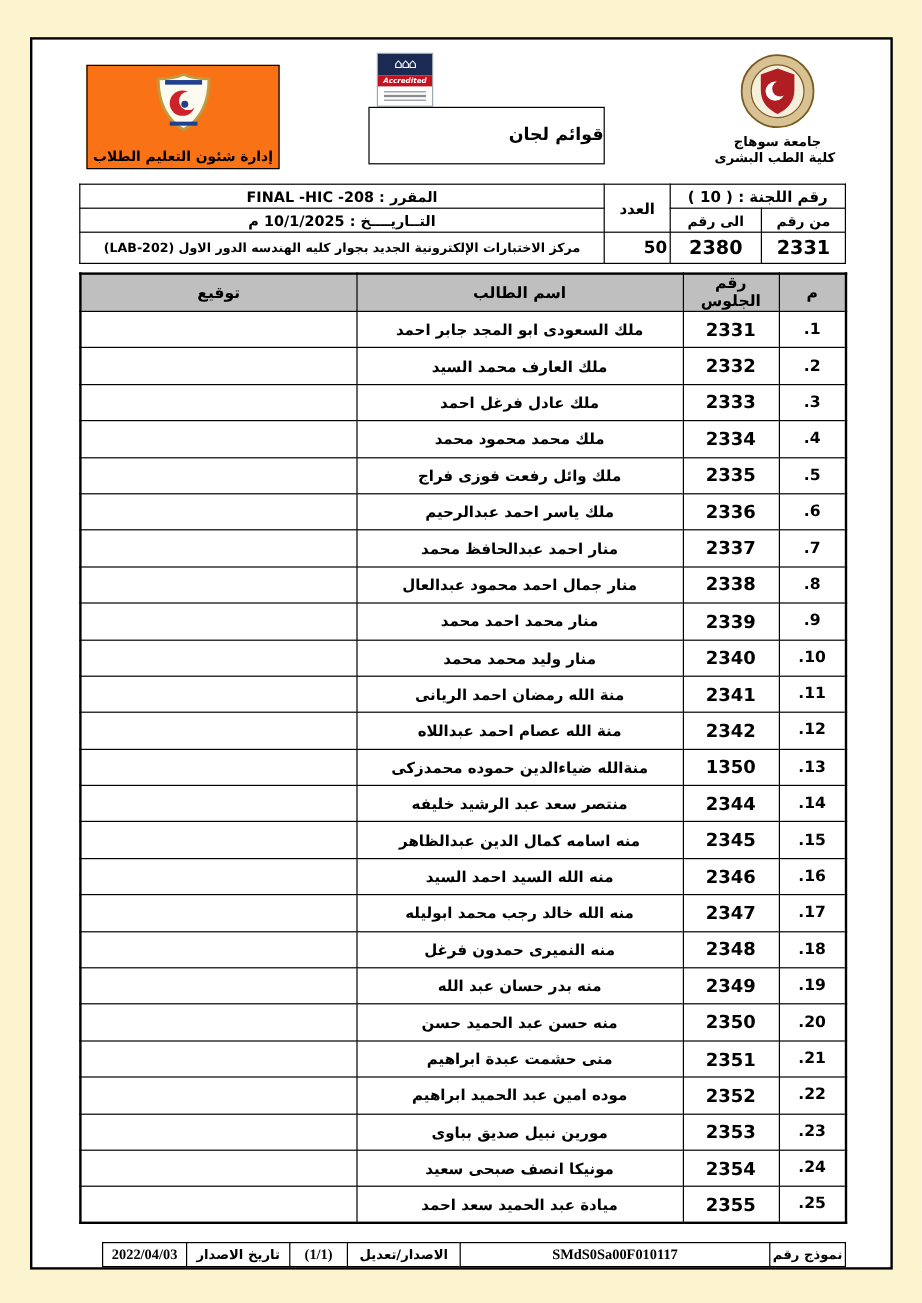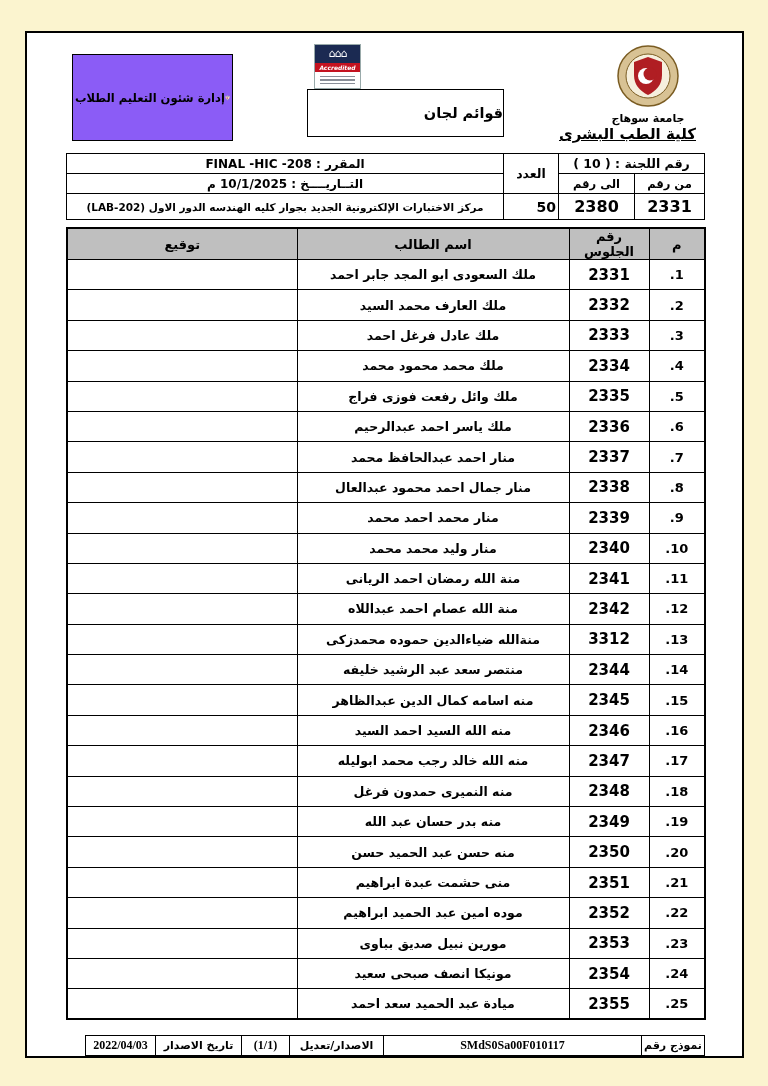--- a/index.html
+++ b/index.html
@@ -12,23 +12,23 @@
     overflow:hidden;
   }
   .page {
     position:absolute; left:25px; top:31px; width:719px; height:1027px;
     background:#fff; border:2px solid #000;
   }
 
   
   .admin-box {
     position:absolute; left:45px; top:21px; width:161px; height:87px;
-    border:1.5px solid #000; display:flex; flex-direction:row;
+    border:1.5px solid #000; display:flex; flex-direction:column;
     align-items:center; justify-content:space-between; padding:4px 2px 3px;
-    background:#8b5cf6;
+    background:#f97316;
   }
   .admin-label { font-size:11.5px; font-weight:bold; white-space:nowrap; }
 
   .pac-logo {
     position:absolute; left:287px; top:11px; width:47px; height:45px;
     border:1px solid #9aa; display:flex; flex-direction:column; background:#fff;
   }
   .pac-top { background:#1b2a52; color:#fff; height:18px; font-size:11px; line-height:17px; text-align:center; letter-spacing:-1px; }
   .pac-band { background:var(--accent-red,#c41220); color:#fff; font-size:6px; font-style:italic; font-weight:bold; text-align:center; height:9px; line-height:9px; }
   .pac-lines { flex:1; display:flex; flex-direction:column; justify-content:center; gap:2px; padding:0 5px; }
@@ -44,21 +44,21 @@
   .title-box {
     position:absolute; left:280px; top:56px; width:197px; height:48px;
     border:1.5px solid #000; display:flex; flex-direction:column;
     align-items:flex-start; justify-content:center; gap:2px; background:#fff;
   }
   .title-line1 { font-size:14.5px; font-weight:bold; white-space:nowrap; }
   .title-line2 { font-size:11.5px; font-weight:bold; white-space:nowrap; }
 
   .univ-area { position:absolute; left:573px; top:12px; width:96px; text-align:center; }
   .univ-line1 { font-size:11px; font-weight:bold; margin-top:1px; white-space:nowrap; }
-  .univ-line2 { font-size:15px; font-weight:bold; white-space:nowrap;text-decoration:underline; }
+  .univ-line2 { font-size:11px; font-weight:bold; white-space:nowrap; }
 
   
   .info-table {
     position:absolute; left:39px; top:120px; width:638px;
     border-collapse:collapse; table-layout:fixed;
   }
   .info-table td { border:1.5px solid #000; text-align:center; font-weight:bold; padding:0 2px; overflow:hidden; white-space:nowrap; }
   td.committee   { font-size:12.5px; height:20px; }
   td.count-label { font-size:12.5px; }
   td.course-cell { font-size:12px; height:20px; }
@@ -252,21 +252,21 @@
     <td class="c-sign"></td>
   </tr>
         <tr>
     <td class="c-serial">12.</td>
     <td class="c-seat">2342</td>
     <td class="c-name">منة الله عصام احمد عبداللاه</td>
     <td class="c-sign"></td>
   </tr>
         <tr>
     <td class="c-serial">13.</td>
-    <td class="c-seat">3312</td>
+    <td class="c-seat">1350</td>
     <td class="c-name">منةالله ضياءالدين حموده محمدزكى</td>
     <td class="c-sign"></td>
   </tr>
         <tr>
     <td class="c-serial">14.</td>
     <td class="c-seat">2344</td>
     <td class="c-name">منتصر سعد عبد الرشيد خليفه</td>
     <td class="c-sign"></td>
   </tr>
         <tr>

